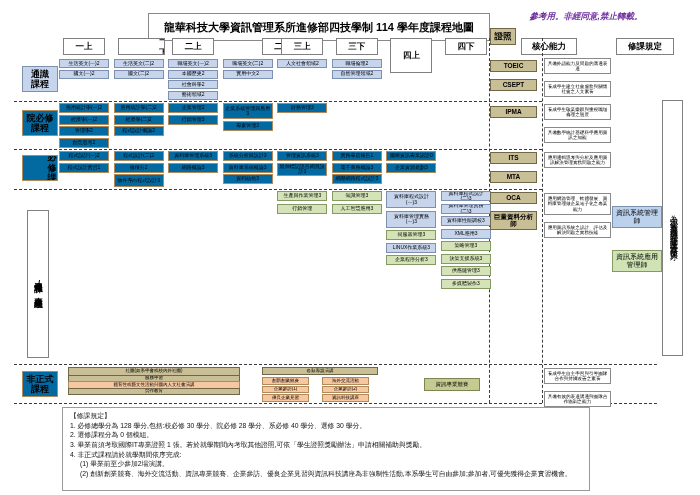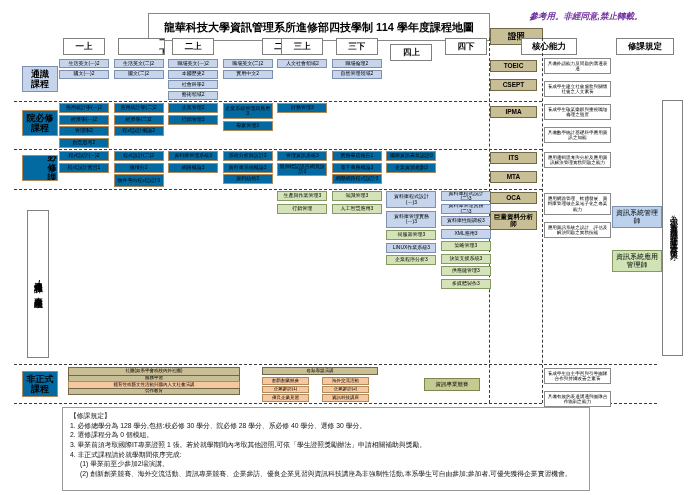--- a/index.html
+++ b/index.html
@@ -33,34 +33,34 @@
 </head>
 <body>
 
 <div id="canvas">
   <div class="abs box c-white title-box" style="left:148px;top:13px;width:342px;height:28px;">龍華科技大學資訊管理系所進修部四技學制 114 學年度課程地圖</div>
 
   <div class="abs notice" style="left:488px;top:11px;width:196px;">
     <div>參考用。非經同意,禁止轉載。</div>
   </div>
 
-  <div class="abs box c-khaki hdr" style="left:490px;top:28px;width:53px;height:17px;">證照</div>
+  <div class="abs box c-khaki hdr" style="left:490px;top:28px;width:26px;height:17px;">證照</div>
   <div class="abs box c-white hdr" style="left:521px;top:38px;width:56px;height:17px;">核心能力</div>
   <div class="abs box c-white hdr" style="left:616px;top:38px;width:58px;height:17px;">修課規定</div>
 
   <div class="abs box c-white vtext" style="left:662px;top:100px;width:21px;height:256px;font-size:8px;letter-spacing:1.5px;">為中小企業培育具備資訊管理系統維護及導入實務技術人才</div>
 
   <div id="dyn">
       <div class="abs box c-white hdr" style="left: 63px; top: 38px; width: 42px; height: 17px;">一上</div>
       <div class="abs box c-white hdr" style="left: 117.57px; top: 38px; width: 42px; height: 17px; padding-left: 45px;">一下</div>
       <div class="abs box c-white hdr" style="left: 172.14px; top: 38px; width: 42px; height: 17px;">二上</div>
       <div class="abs box c-white hdr" style="left: 226.71px; top: 38px; width: 42px; height: 17px; margin-left: 35px;">二下</div>
       <div class="abs box c-white hdr" style="left: 281.28px; top: 38px; width: 42px; height: 17px;">三上</div>
       <div class="abs box c-white hdr" style="left: 335.85px; top: 38px; width: 42px; height: 17px;">三下</div>
-      <div class="abs box c-white hdr" style="left: 390.42px; top: 44px; width: 42px; height: 17px;">四上</div>
+      <div class="abs box c-white hdr" style="left: 390.42px; top: 38px; width: 42px; height: 35px;">四上</div>
       <div class="abs box c-white hdr" style="left: 444.99px; top: 38px; width: 42px; height: 17px;">四下</div>
       <div class="abs dash-h" style="left: 14px; top: 101px; width: 528px;"></div>
       <div class="abs dash-h" style="left: 14px; top: 149px; width: 528px;"></div>
       <div class="abs dash-h" style="left: 14px; top: 189px; width: 528px;"></div>
       <div class="abs dash-h" style="left: 14px; top: 364px; width: 643px;"></div>
       <div class="abs dash-h" style="left: 14px; top: 403px; width: 643px;"></div>
       <div class="abs dash-v" style="left: 488.5px; top: 38px; height: 365px;"></div>
       <div class="abs dash-v" style="left: 542px; top: 38px; height: 365px;"></div>
       <div class="abs box c-blue rowlabel" style="left: 22px; top: 66px; width: 36px; height: 26px;">通識<br>課程</div>
       <div class="abs box course c-blue" style="left: 59px; top: 59px; width: 50px; height: 9px;">生活英文(一)2</div>

